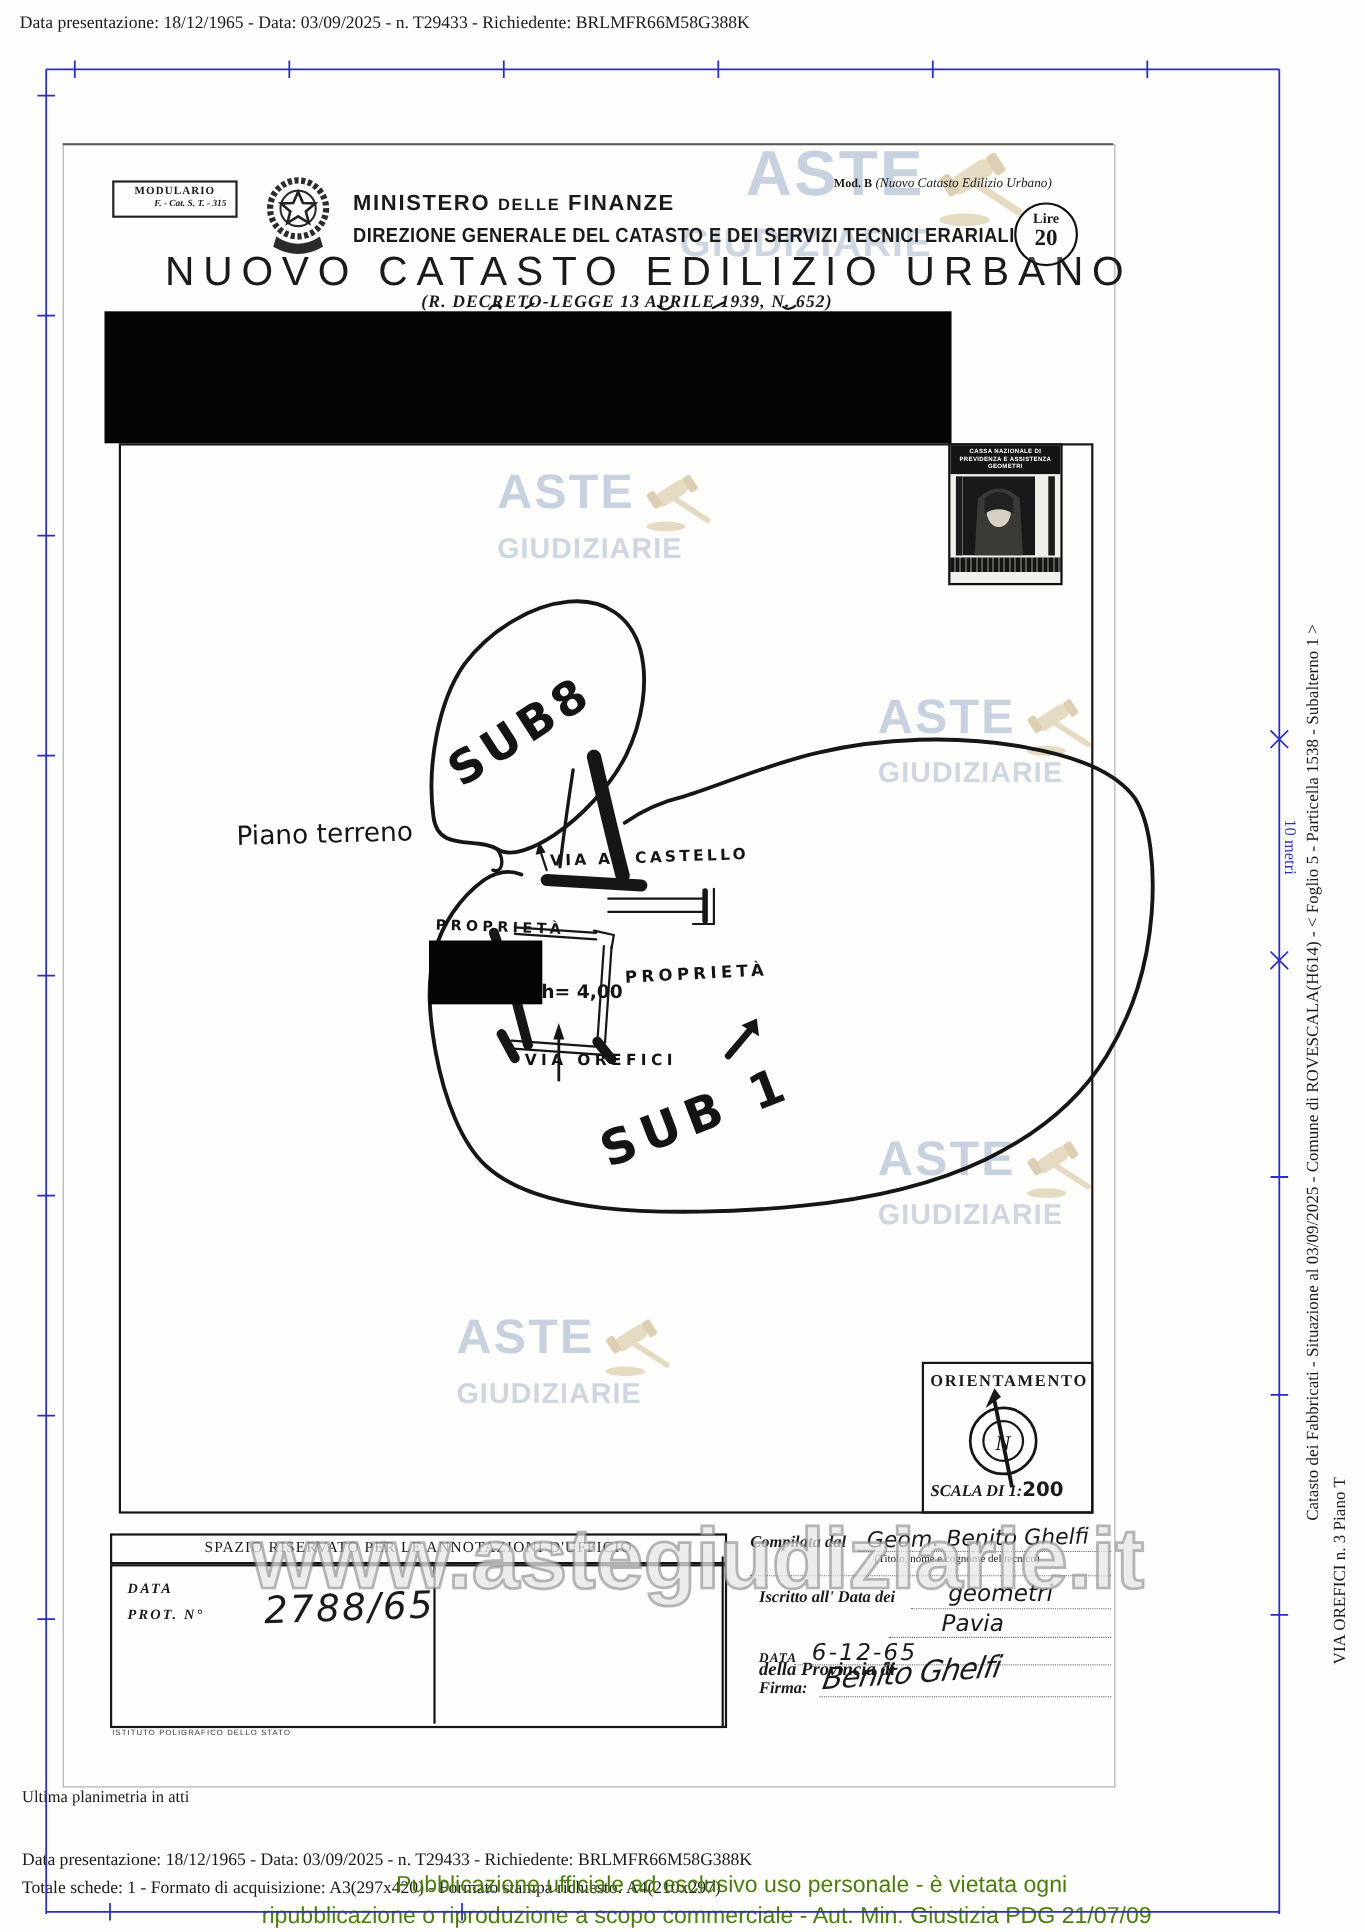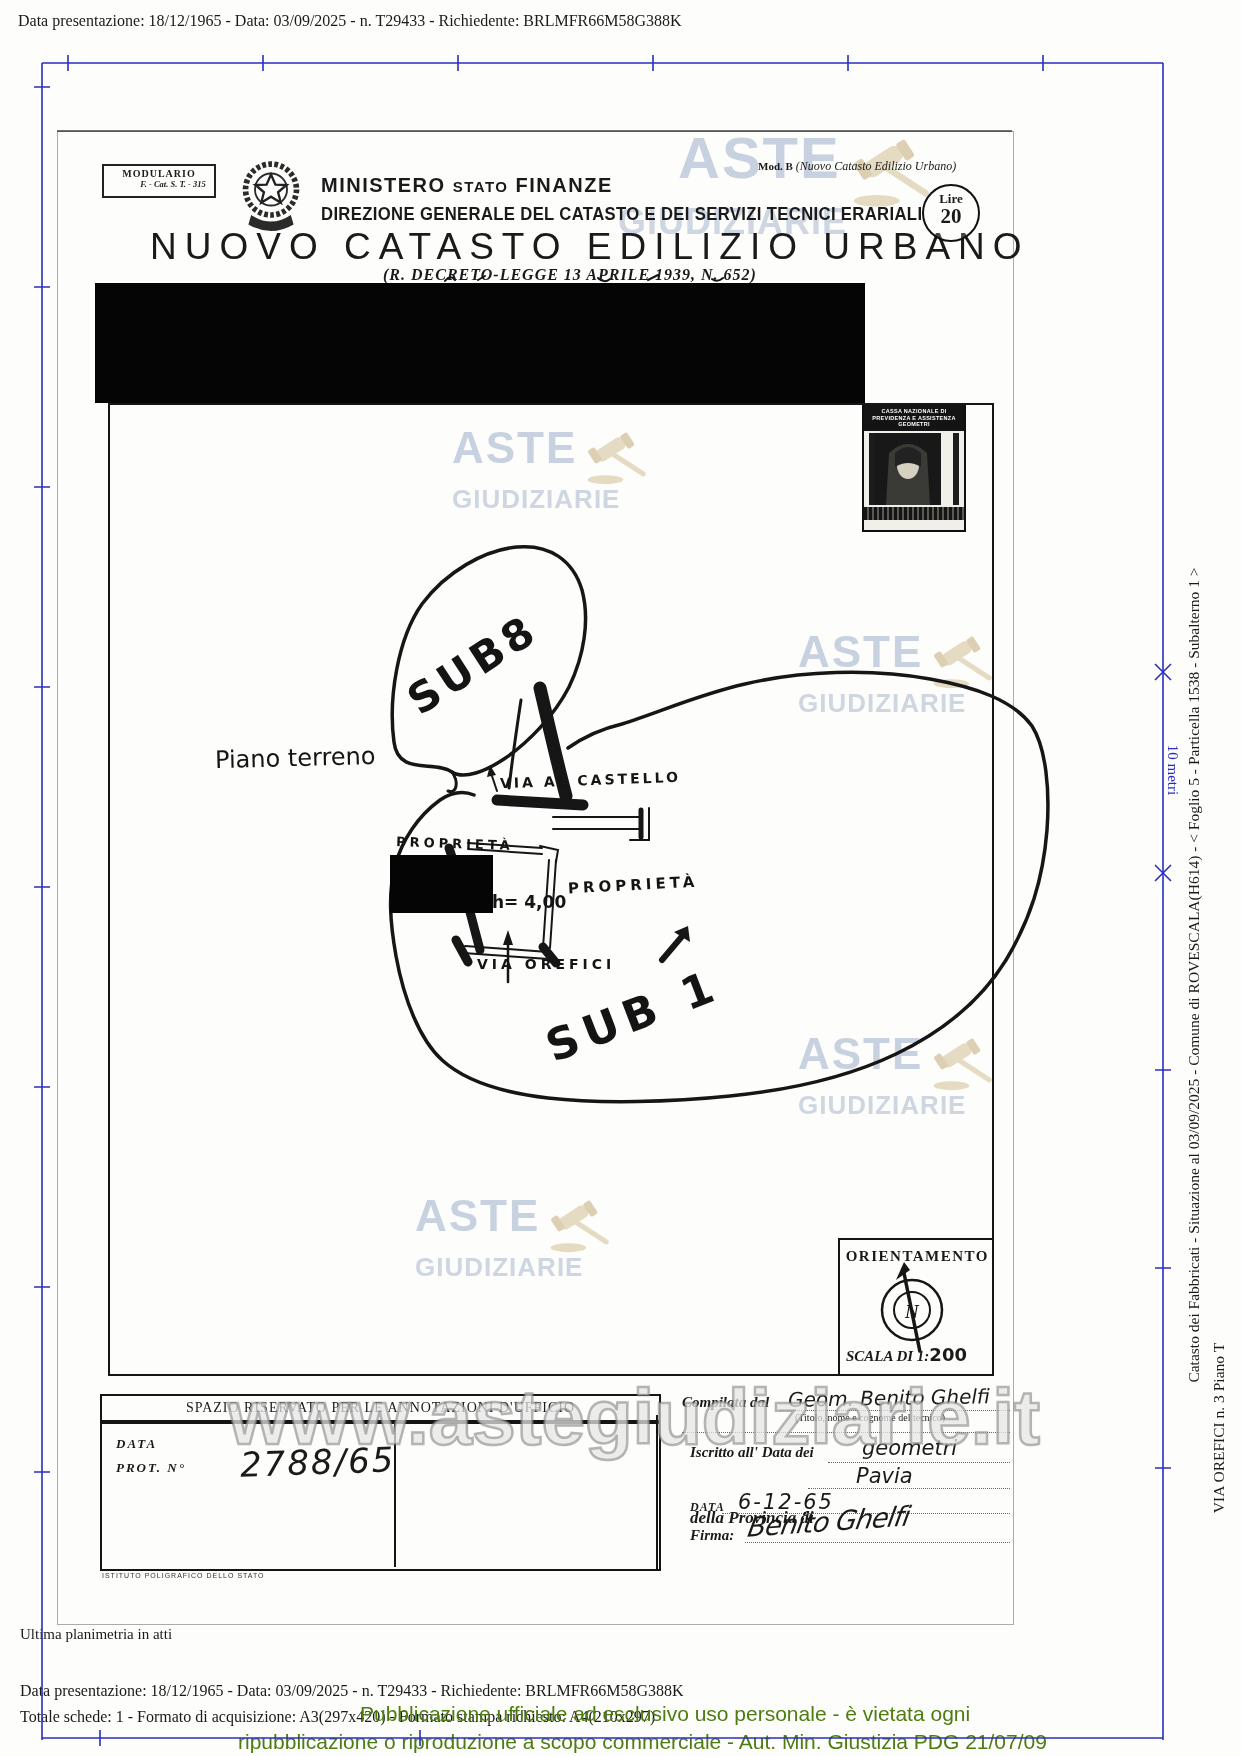--- a/index.html
+++ b/index.html
@@ -138,21 +138,21 @@
 
   <div class="abs modulario">
     <div class="l1">MODULARIO</div>
     <div class="l2">F. - Cat. S. T. - 315</div>
   </div>
   <svg class="abs" style="left:238px;top:158px;z-index:2;" width="66" height="80">
       <use href="#emblem"></use>
     </svg>
   <div class="abs ministry1">
     <span>MINISTERO</span>
-    <span class="mid">STATO</span>
+    <span class="mid">DELLE</span>
     <span>FINANZE</span>
   </div>
   <div class="abs ministry2">DIREZIONE GENERALE DEL CATASTO E DEI SERVIZI TECNICI ERARIALI</div>
   <div class="abs doc-title">NUOVO CATASTO EDILIZIO URBANO</div>
   <div class="abs doc-sub">(R. DECRETO-LEGGE 13 APRILE 1939, N. 652)</div>
   <div class="abs modb">
     <b>Mod. B</b>
     <span>(Nuovo Catasto Edilizio Urbano)</span>
   </div>
   <div class="abs lire">

